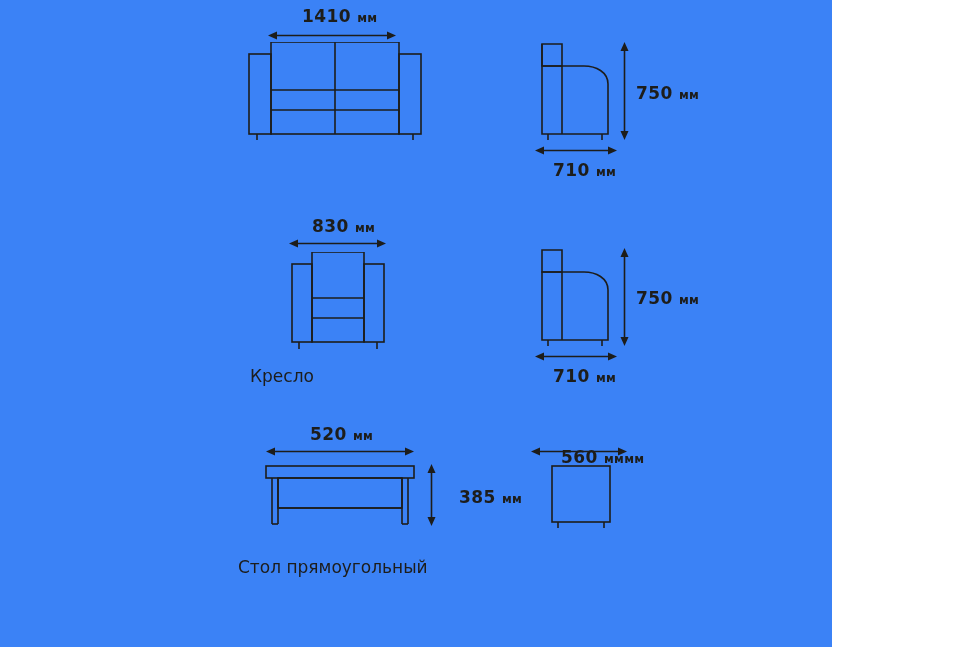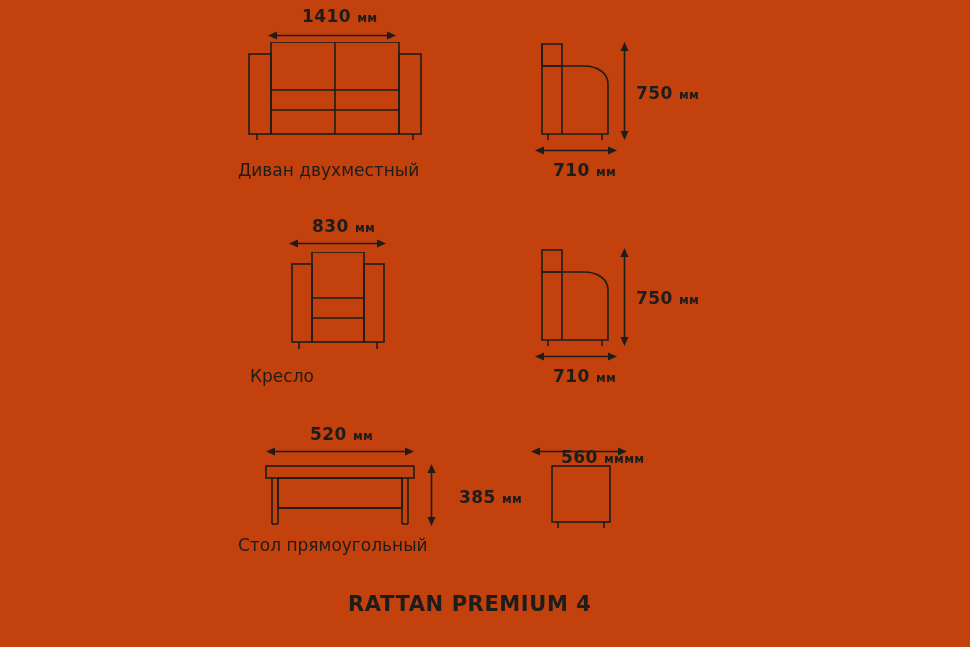--- a/index.html
+++ b/index.html
@@ -5,23 +5,23 @@
   html, body {
     margin: 0;
     padding: 0;
     background: #ffffff;
   }
   body {
     font-family: "DejaVu Sans", sans-serif;
   }
   #page {
     position: relative;
-    width: 970px;
+    width: 832px;
     height: 647px;
-    background: #c2410c;
+    background: #3b82f6;
     overflow: hidden;
   }
   .abs { position: absolute; }
 
   
   .dim-text {
     font-size: 17px;
     font-weight: 700;
     color: #1d1d1b;
     letter-spacing: 0.4px;
@@ -87,21 +87,20 @@
         <line x1="26" y1="48" x2="154" y2="48"></line>
 
         <line x1="26" y1="68" x2="154" y2="68"></line>
 
         <line x1="12" y1="92" x2="12" y2="98"></line>
         <line x1="168" y1="92" x2="168" y2="98"></line>
       </g>
     </svg>
   </div>
 
-  <div class="abs caption" style="left:238px; top:160px;">Диван двухместный</div>
 
   <div class="abs drawing" style="left:538px; top:42px;">
     <svg width="78" height="98" viewBox="0 0 78 98">
       <g fill="none" stroke="#1d1d1b" stroke-width="1.6">
 
         <path d="M4,2 L24,2 L24,24 L4,24 Z"></path>
 
         <path d="M4,24 L4,92 L70,92 L70,42 C70,30 58,24 46,24 Z"></path>
 
         <line x1="24" y1="24" x2="24" y2="92"></line>
@@ -208,21 +207,21 @@
         <line x1="14" y1="16" x2="14" y2="62"></line>
         <line x1="138" y1="16" x2="138" y2="62"></line>
         <line x1="8" y1="16" x2="8" y2="62"></line>
         <line x1="144" y1="16" x2="144" y2="62"></line>
         <line x1="8" y1="62" x2="14" y2="62"></line>
         <line x1="138" y1="62" x2="144" y2="62"></line>
       </g>
     </svg>
   </div>
 
-  <div class="abs caption" style="left:238px; top:535px;">Стол прямоугольный</div>
+  <div class="abs caption" style="left:238px; top:557px;">Стол прямоугольный</div>
 
   <div class="abs arrow-v" style="left:426px; top:464px; height:62px;">
     <svg width="11" height="62" viewBox="0 0 11 62">
       <line x1="5.5" y1="6" x2="5.5" y2="56" stroke="#1d1d1b" stroke-width="1.6"></line>
       <polygon points="5.5,0 1.5,9 9.5,9" fill="#1d1d1b"></polygon>
       <polygon points="5.5,62 1.5,53 9.5,53" fill="#1d1d1b"></polygon>
     </svg>
   </div>
   <div class="abs dim-text" style="left:443px; top:487px;margin-left:16px;"><span>385</span> <span class="unit">мм</span></div>
 
@@ -238,15 +237,14 @@
   <div class="abs drawing" style="left:550px; top:462px;">
     <svg width="62" height="68" viewBox="0 0 62 68">
       <g fill="none" stroke="#1d1d1b" stroke-width="1.6">
         <rect x="2" y="4" width="58" height="56"></rect>
         <line x1="8" y1="60" x2="8" y2="66"></line>
         <line x1="54" y1="60" x2="54" y2="66"></line>
       </g>
     </svg>
   </div>
 
-  <div class="abs title" style="left:348px; top:592px;">RATTAN PREMIUM 4</div>
 
 </div>
 
 </body></html>

